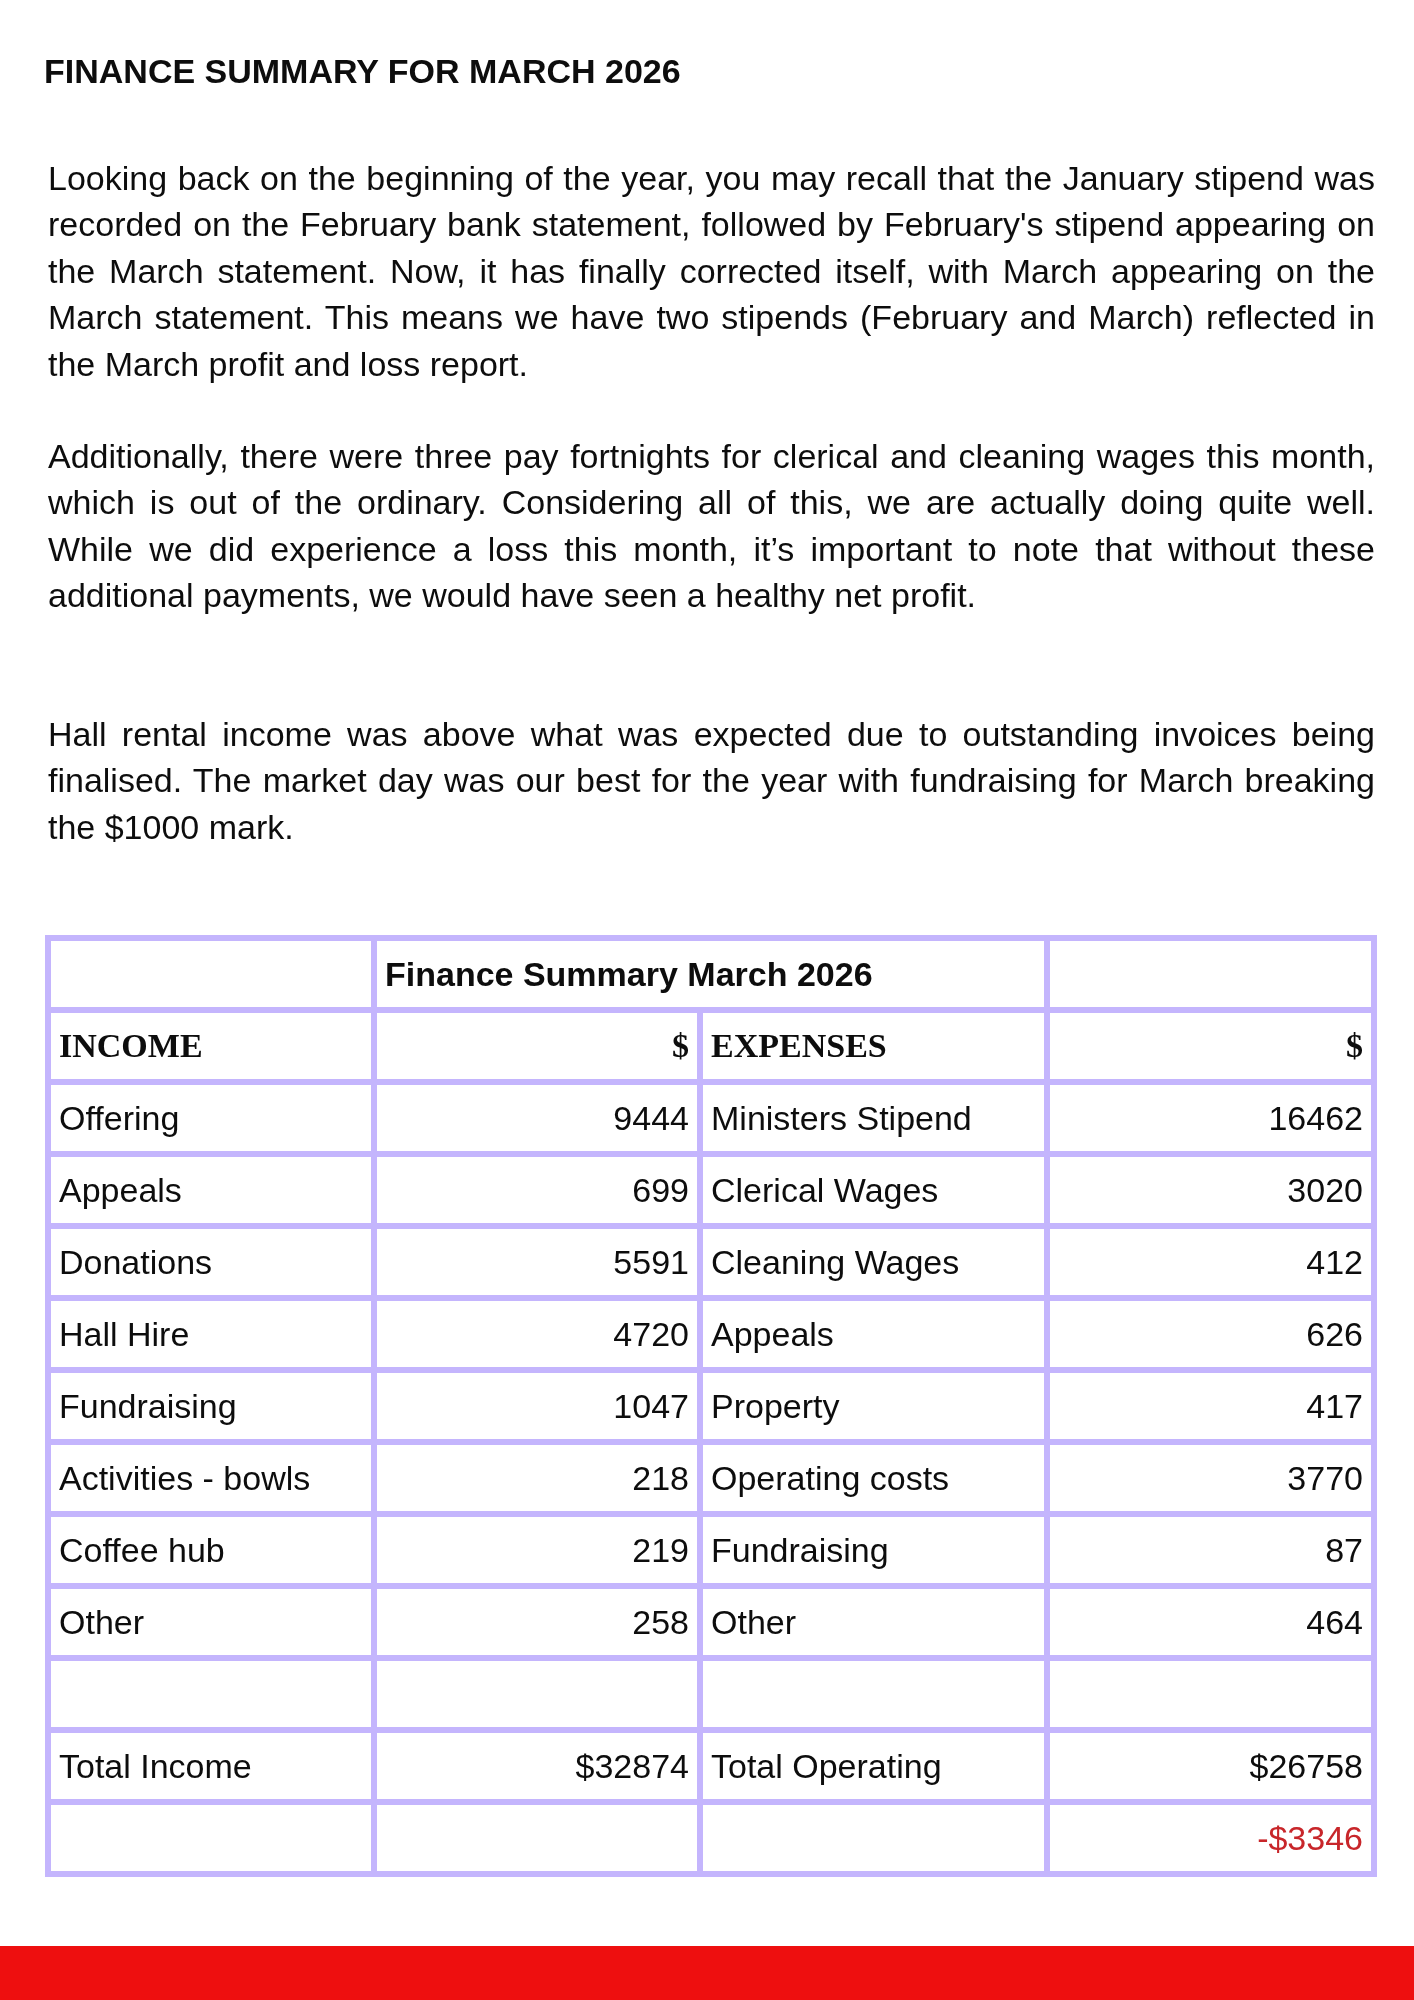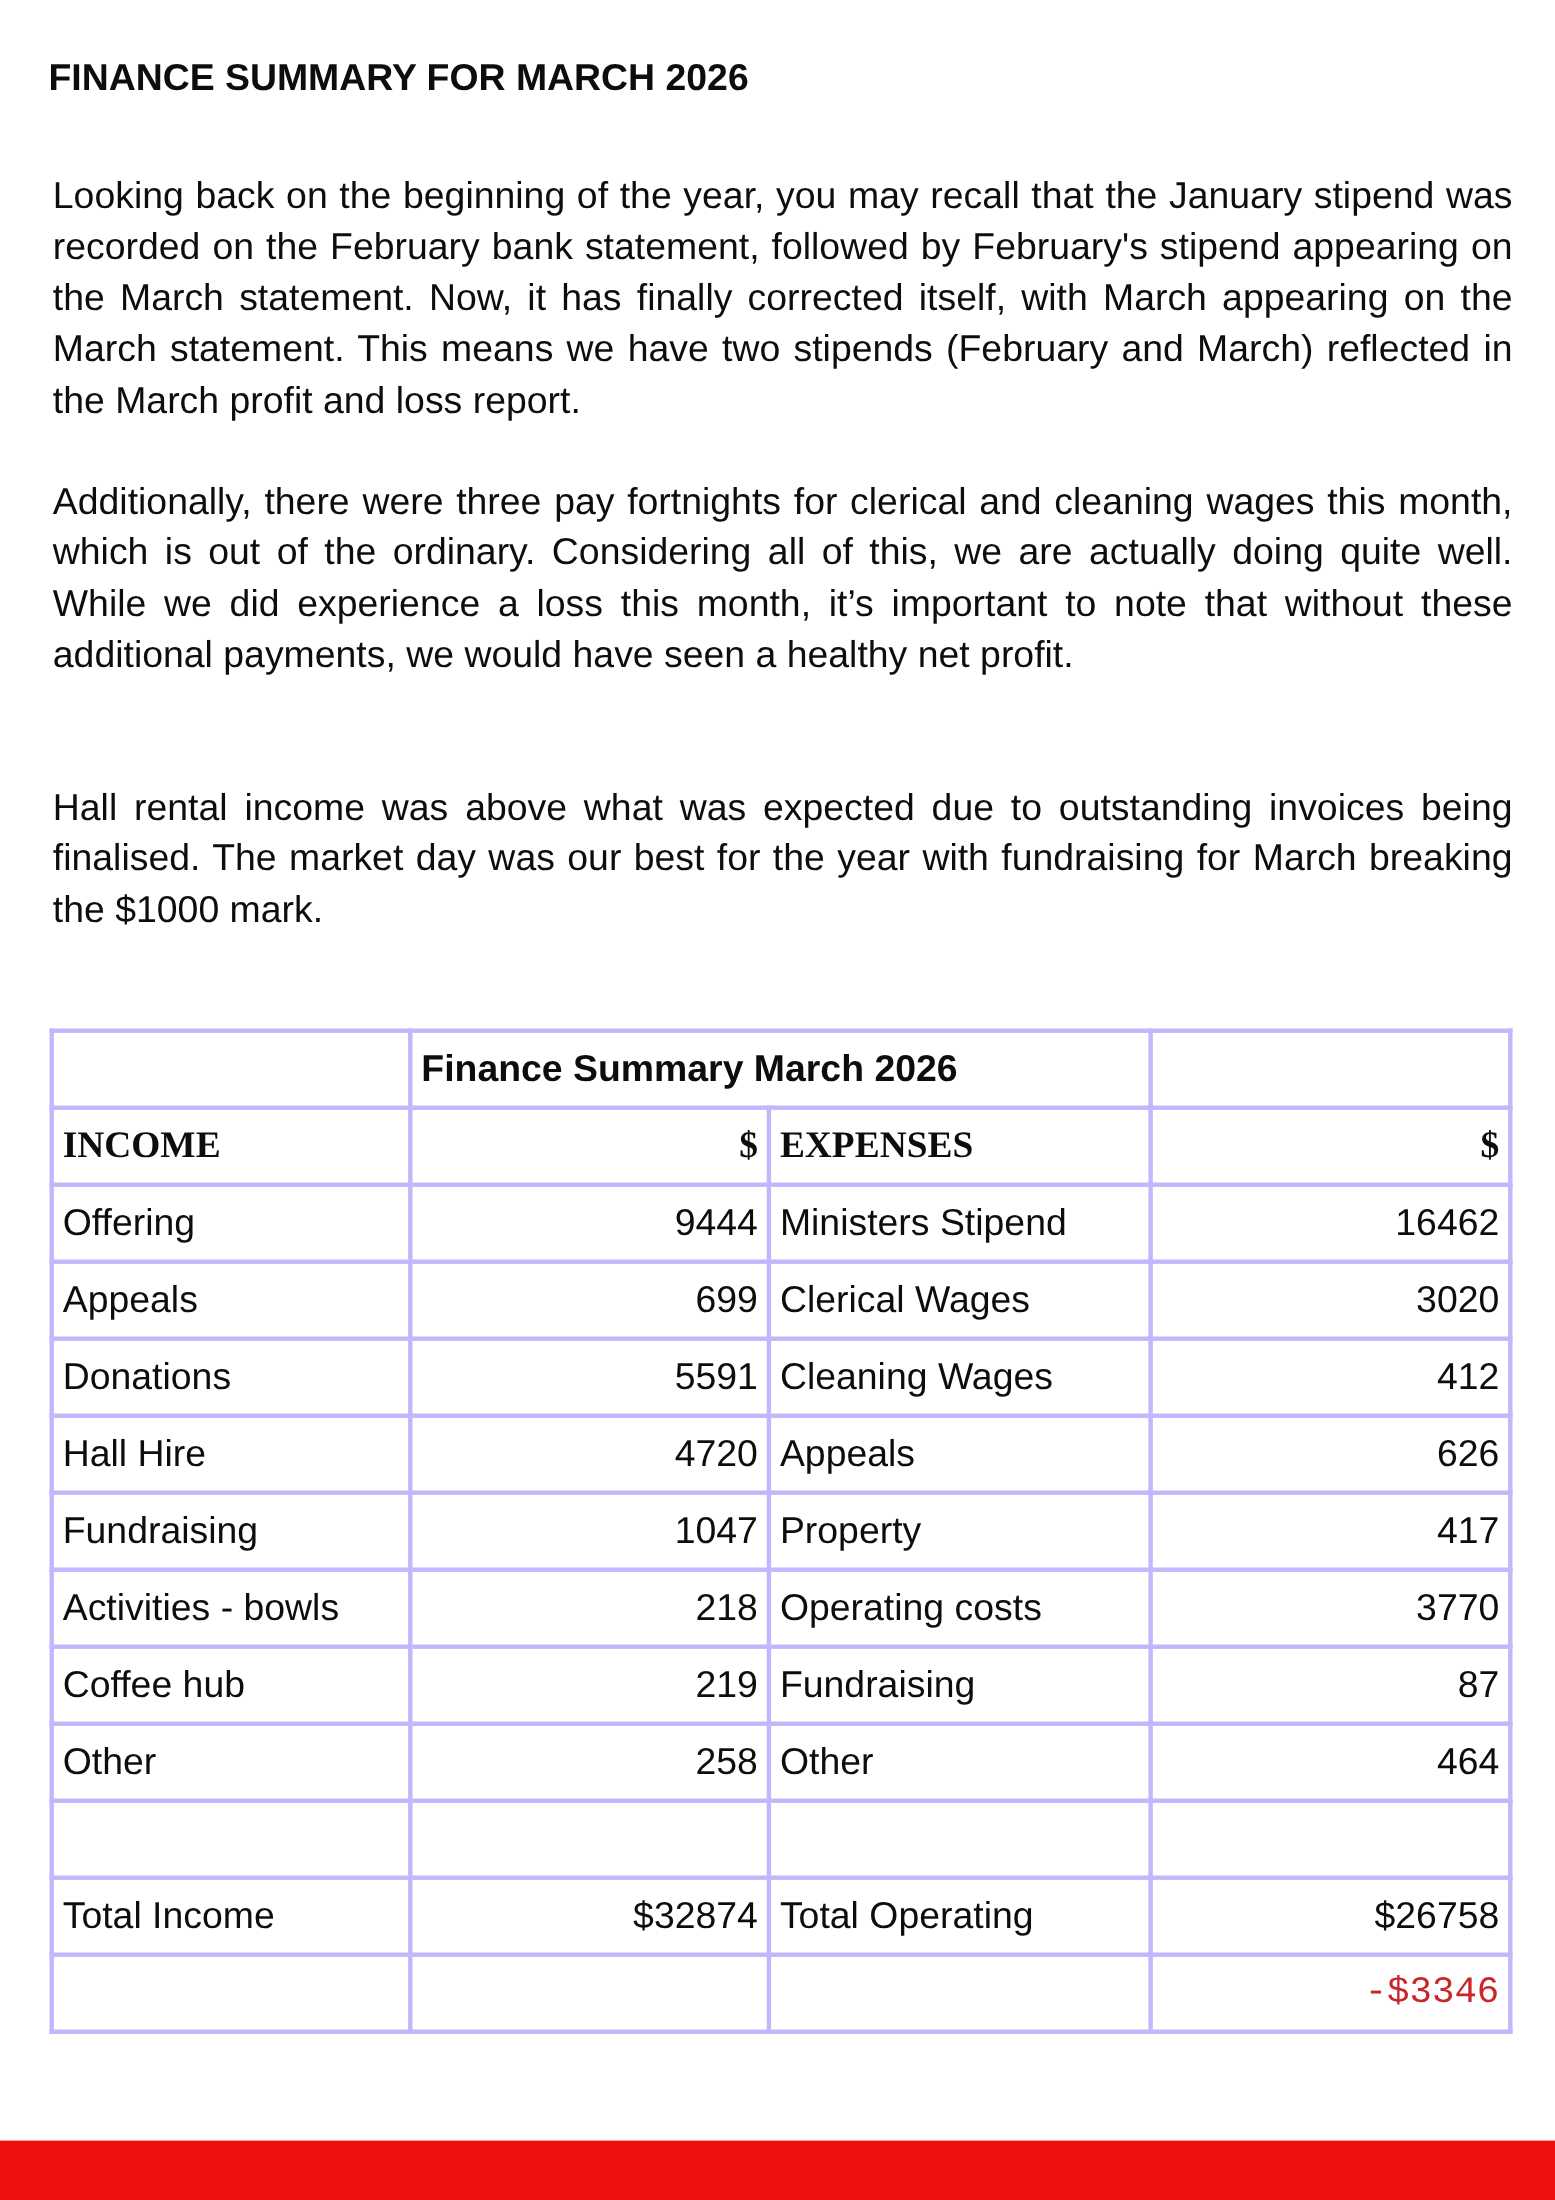--- a/index.html
+++ b/index.html
@@ -42,37 +42,37 @@
 
   .summary-table {
     position: absolute;
     left: 45px;
     top: 935px;
     border-collapse: collapse;
     table-layout: fixed;
     width: 1326px;
   }
   .summary-table td {
-    border: 4px solid #c4b5fd;
+    border: 6px solid #c4b5fd;
     height: 66px;
     padding: 0 8px;
     font-size: 34px;
     line-height: 40px;
     vertical-align: middle;
     white-space: nowrap;
     overflow: hidden;
   }
   .summary-table col.c1 { width: 326px; }
   .summary-table col.c2 { width: 326px; }
   .summary-table col.c3 { width: 347px; }
   .summary-table col.c4 { width: 327px; }
   .num { text-align: right; }
   .bold { font-weight: bold; font-family: Liberation Serif, serif; }
   .title-cell { font-weight: bold; text-align: left; }
-  .net { color: #c8262a; font-family: Liberation Mono, monospace; }
+  .net { color: #c8262a; }
   .footer-band {
     position: absolute;
     left: 0;
     top: 1946px;
     width: 1414px;
     height: 54px;
     background: #ee0f0f;
   }
 </style>
 </head>

